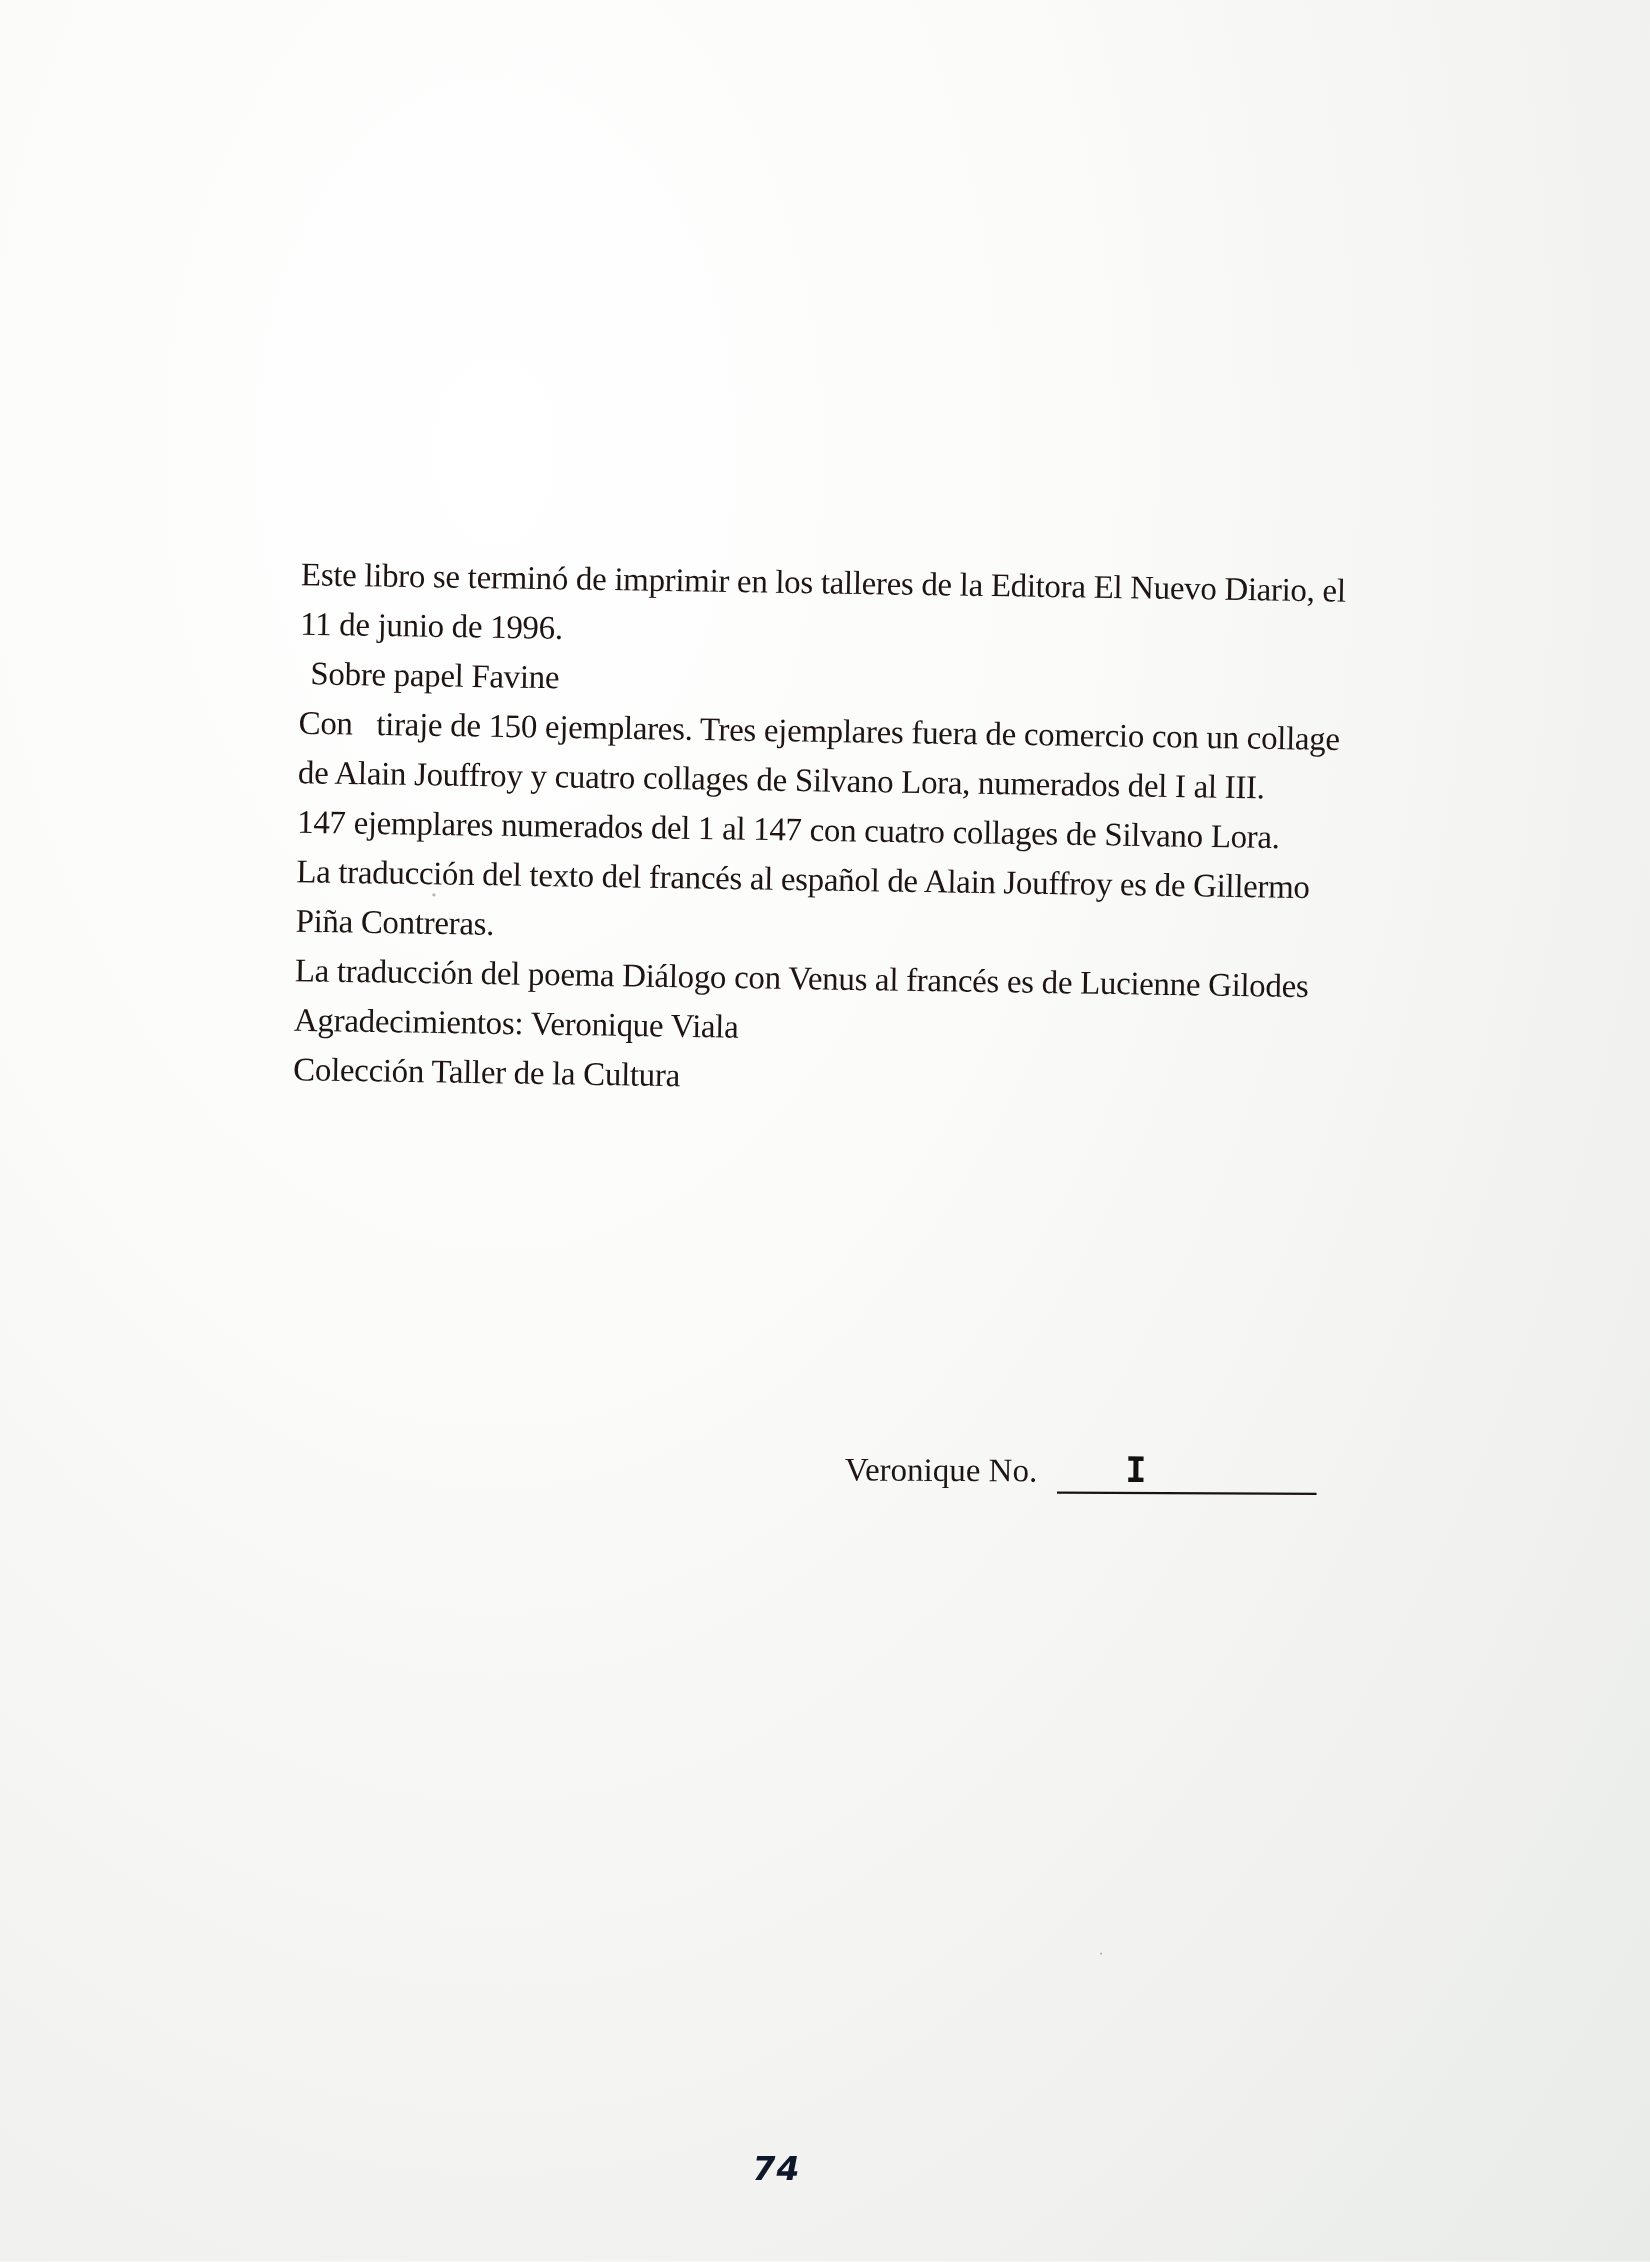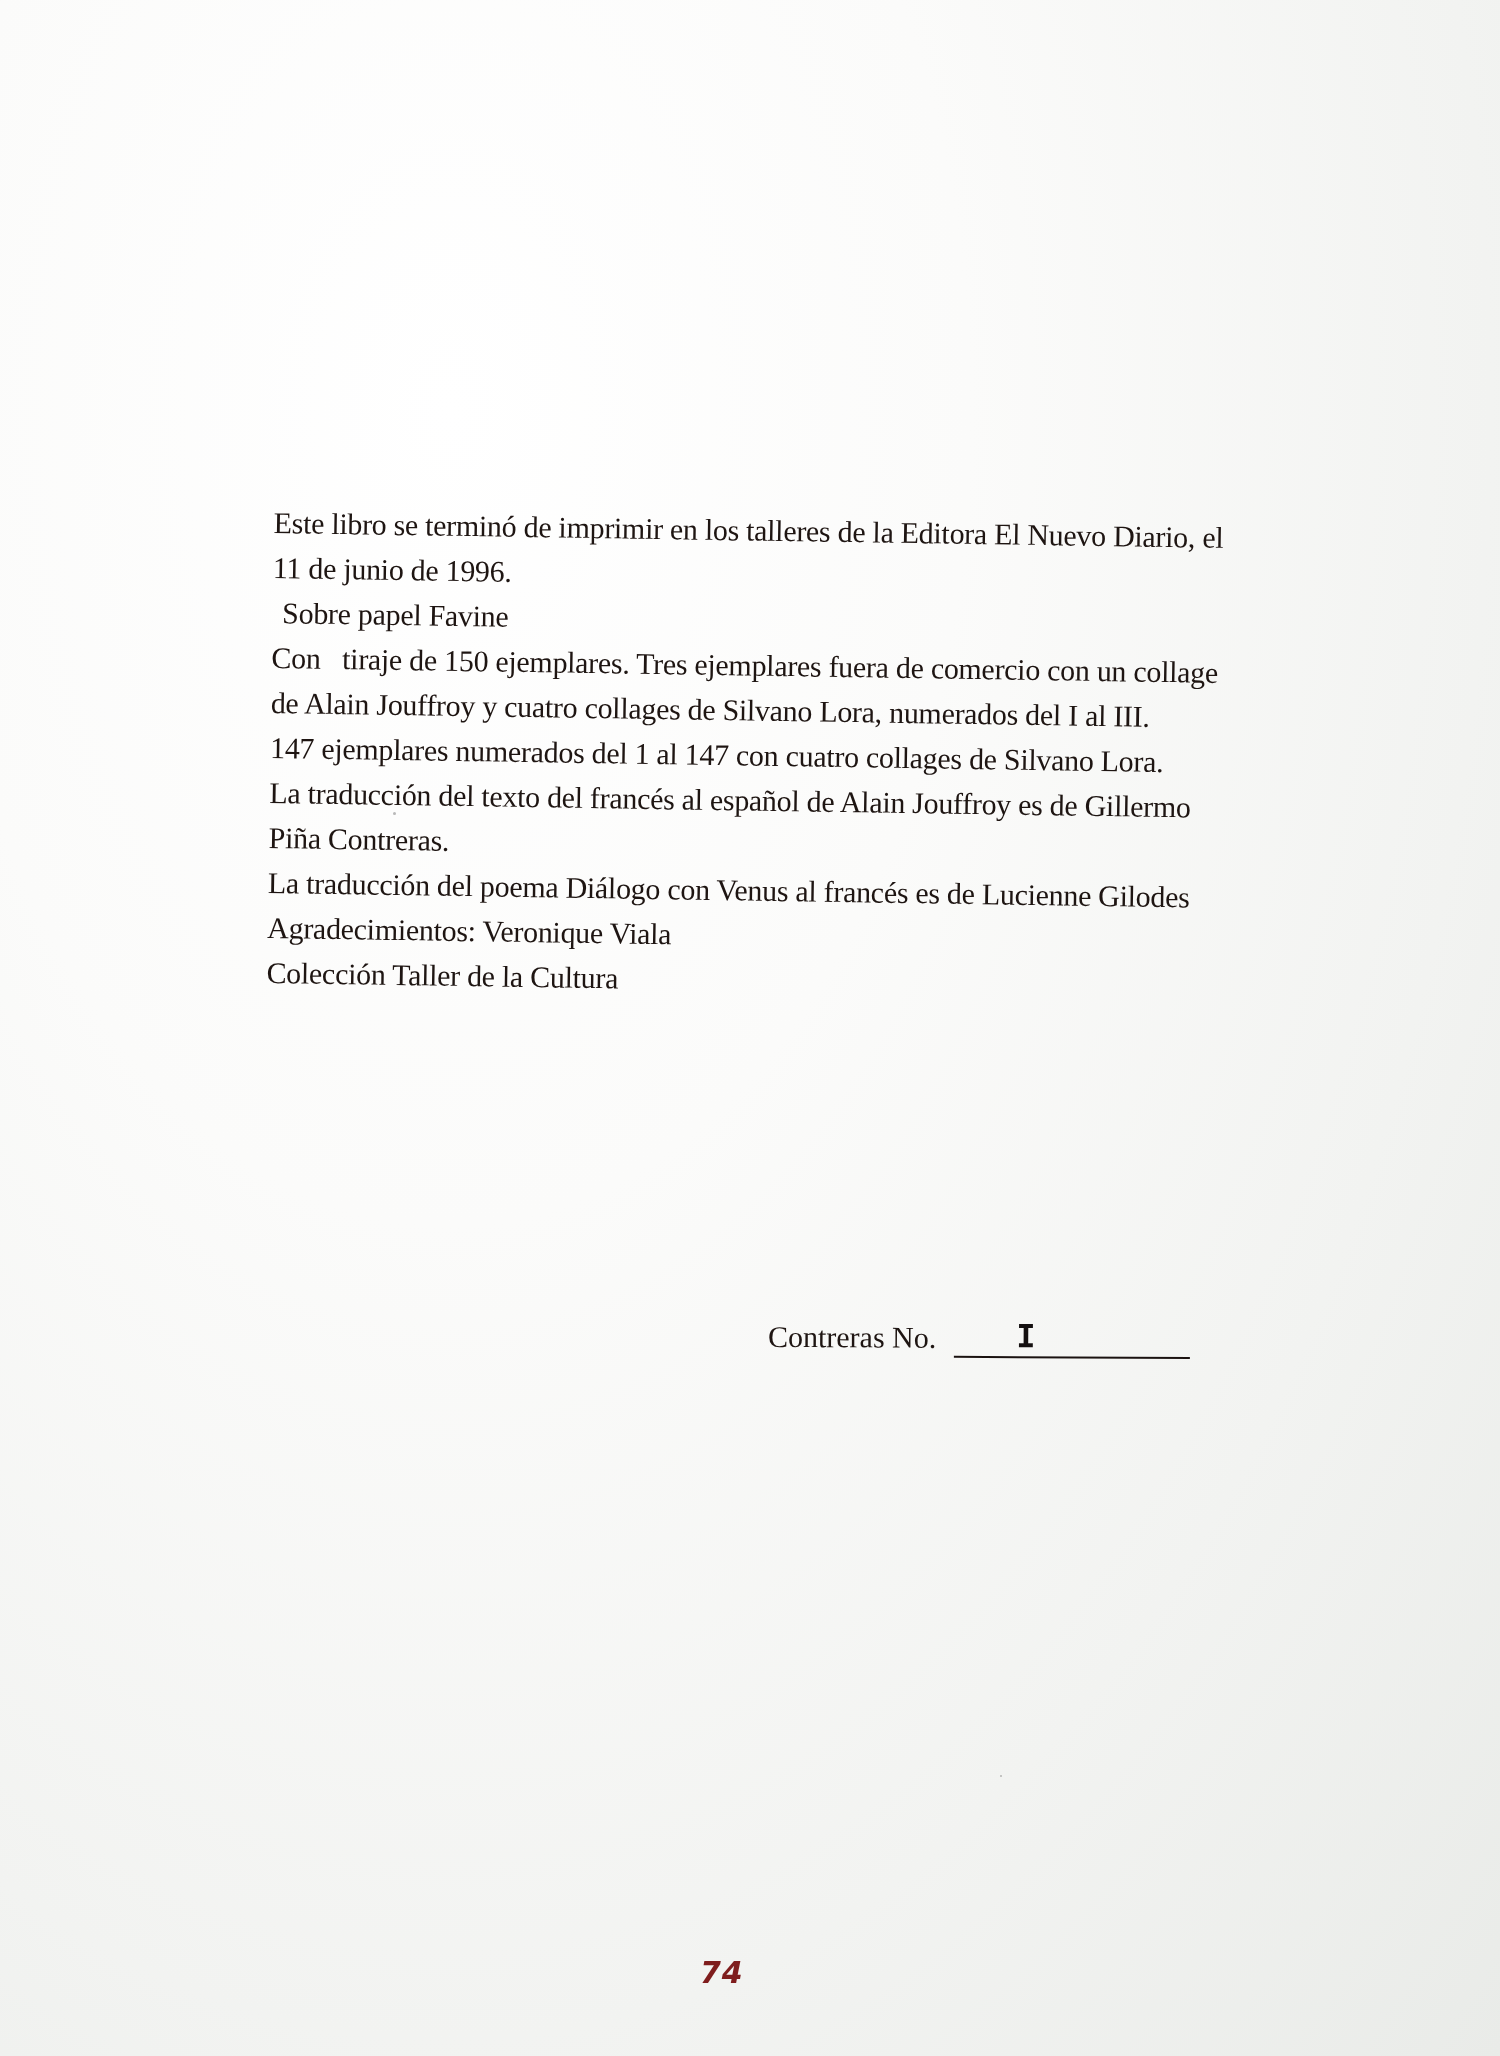--- a/index.html
+++ b/index.html
@@ -66,27 +66,27 @@
       left: 62px;
       bottom: 4px;
       font-family: "DejaVu Sans Mono", "Liberation Mono", monospace;
       font-size: 32px;
       font-weight: bold;
       color: #141010;
       line-height: 32px;
     }
     .page-number {
       position: absolute;
-      left: 700px;
+      left: 684px;
       top: 1955px;
       font-family: "DejaVu Sans", "Liberation Sans", sans-serif;
       font-weight: bold;
       font-style: italic;
       font-size: 30px;
-      color: #7f1d1d;
+      color: #0f172a;
       letter-spacing: 1px;
     }
     .speck {
       position: absolute;
       width: 3px; height: 3px;
       border-radius: 50%;
       background: #8a8a8a;
       opacity: 0.6;
     }
   </style>
@@ -103,21 +103,21 @@
     <span class="line">de Alain Jouffroy y cuatro collages de Silvano Lora, numerados del I al III.</span>
     <span class="line">147 ejemplares numerados del 1 al 147 con cuatro collages de Silvano Lora.</span>
     <span class="line">La traducción del texto del francés al español de Alain Jouffroy es de Gillermo</span>
     <span class="line">Piña Contreras.</span>
     <span class="line">La traducción del poema Diálogo con Venus al francés es de Lucienne Gilodes</span>
     <span class="line">Agradecimientos: Veronique Viala</span>
     <span class="line">Colección Taller de la Cultura</span>
   </div>
 
   <div class="ejemplar">
-    <span class="label">Contreras No.</span>
+    <span class="label">Veronique No.</span>
     <span class="blank">
       <span class="value">I</span>
     </span>
   </div>
 
   <div class="page-number">74</div>
 
   <span class="speck" style="left: 393px; top: 812px;"></span>
   <span class="speck" style="left: 1000px; top: 1775px; width:2px; height:2px;"></span>
 </div>

